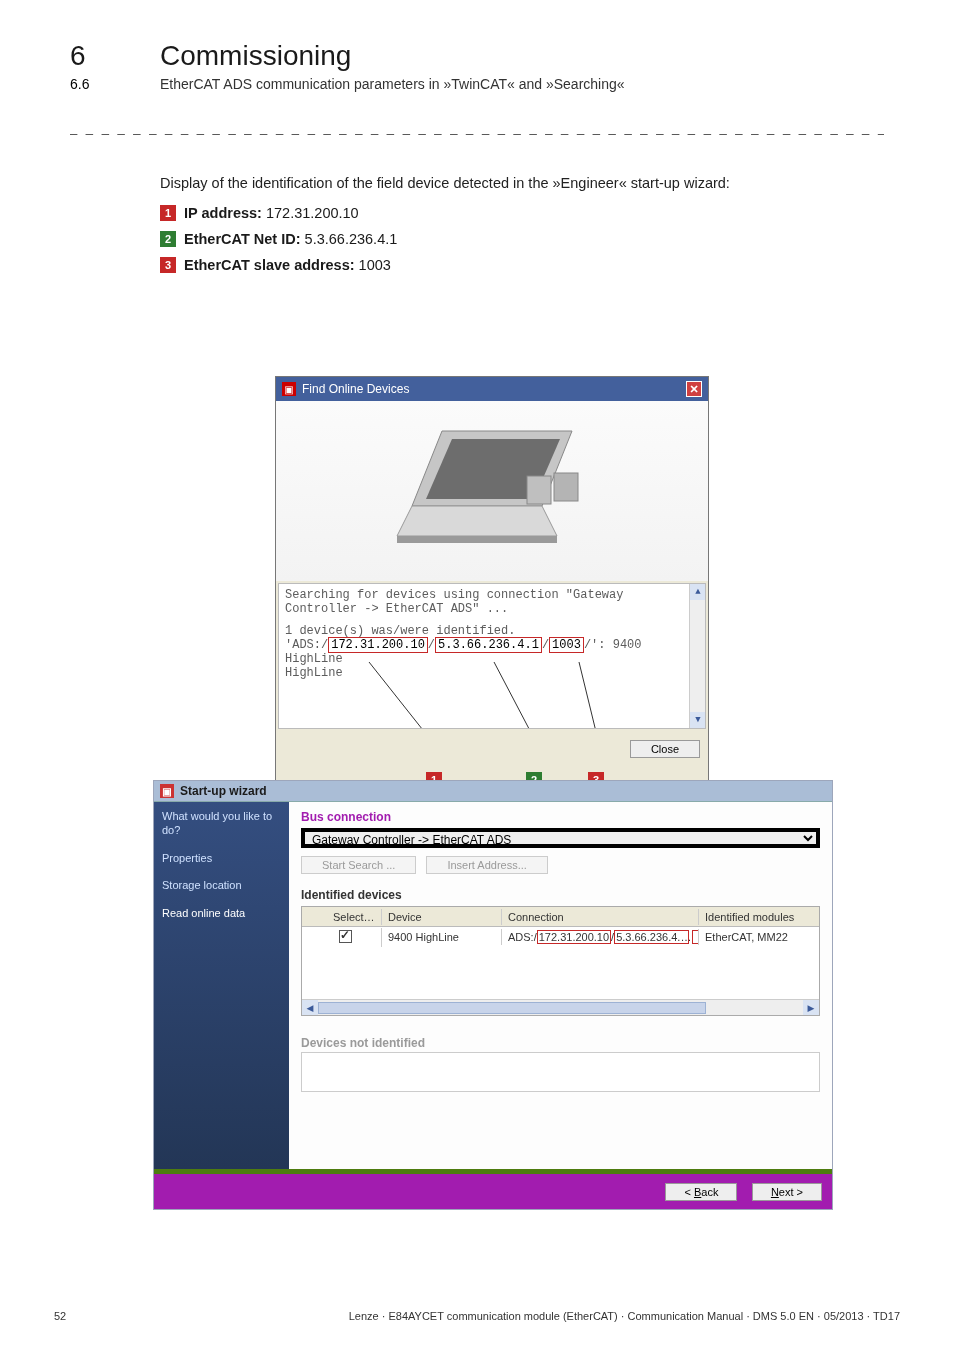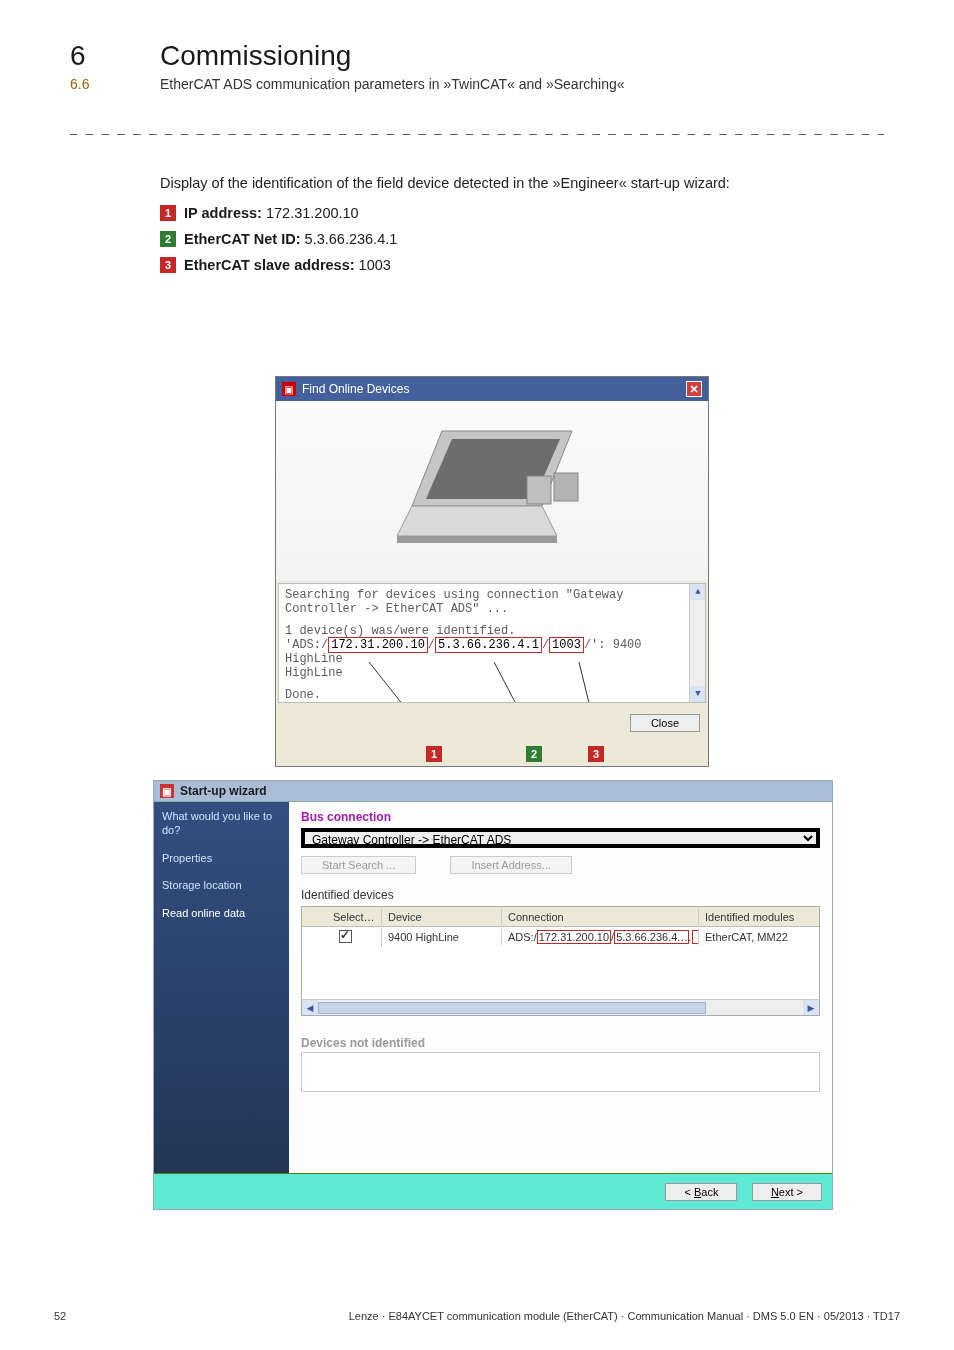--- a/index.html
+++ b/index.html
@@ -31,21 +31,21 @@
   }
   .section-row {
     display: flex;
     align-items: baseline;
     margin-top: 4px;
   }
   .section-num {
     font-size: 14px;
     width: 90px;
     flex-shrink: 0;
-    color: #a16207;
+    color: #000000;
   }
   .section-title {
     font-size: 14px;
     color: #333;
   }
   .dash-sep {
     margin-top: 28px;
     letter-spacing: 2.5px;
     color: #333;
     font-size: 13px;
@@ -110,21 +110,21 @@
     font-weight:700; border:1px solid #fff;
   }
   .find-image {
     height: 180px;
     background: linear-gradient(#fbfbfb,#f3f3f3);
     display:flex; align-items:center; justify-content:center;
   }
   .laptop-svg { width: 220px; height: 140px; }
   .find-log {
     margin: 2px;
-    height: 120px;
+    height: 146px;
     background: #fff;
     font-family: "Courier New", monospace;
     font-size: 12px;
     color: #5c5c5c;
     padding: 4px 6px;
     border: 1px solid #bbb;
     position: relative;
     overflow: hidden;
   }
   .boxnum {
@@ -194,24 +194,24 @@
   }
   .grp-label { font-weight:700; color:#a21caf; margin-bottom:4px; font-size:12px;}
   .combo {
     width:100%;
     height:20px;
     border:4px solid #000000;
     font-size:12px;
     padding:0 3px;
   }
   .row-btns {
-    display:flex; gap:34px; margin:8px 0 14px 0;
+    display:flex; gap:10px; margin:8px 0 14px 0;
   }
   .row-btns .btn-grey { color:#9a9a9a; border-color:#ccc; background:#f4f4f4;}
-  .ident-label { font-weight:400; margin-bottom:4px;}
+  .ident-label { font-weight:700; margin-bottom:4px;}
   .ident-table {
     border:1px solid #aaa;
     font-size:11px;
     height:110px; overflow:hidden; position:relative; background:#fff;
   }
   .ident-row {
     display:grid;
     grid-template-columns: 55px 120px 1fr 120px;
     align-items:center;
     height:20px;
@@ -247,22 +247,22 @@
     position:absolute; left:16px; top:2px; height:12px; width:75%;
     background:#c8d4ea; border:1px solid #9db2d4;
   }
   .notident {
     margin-top:20px; color:#9a9a9a; font-weight:700; font-size:12px;
   }
   .notident-box {
     height:40px; border:1px solid #ccc; background:#fff; margin-top:2px;
   }
   .wiz-footer {
-    padding:8px 10px; text-align:right; border-top:1px solid #4d7c0f;
-    background:#5eead4;
+    padding:8px 10px; text-align:right; border-top:5px solid #4d7c0f;
+    background:#a21caf;
   }
   .wiz-footer .btn-grey { margin-left:10px; padding:2px 18px;}
   .footer {
     position:absolute; bottom:28px; left:0; width:100%;
     display:flex; justify-content:space-between; padding:0 54px;
     font-size:11px; color:#333;
   }
 </style>
 </head>
 <body>
@@ -322,21 +322,20 @@
   <div class="find-log">
     <div>Searching for devices using connection "Gateway</div>
     <div>Controller -&gt; EtherCAT ADS" ...</div>
     <div style="height:8px"></div>
     <div>1 device(s) was/were identified.</div>
     <div>
       <span>'ADS:</span>/<span class="boxnum">172.31.200.10</span>/<span class="boxnum">5.3.66.236.4.1</span>/<span class="boxnum">1003</span><span>/': 9400 HighLine</span>
     </div>
     <div>HighLine</div>
     <div style="height:8px"></div>
-    <div>Done.</div>
 
     <svg class="lead-lines" width="430" height="160">
       <line x1="90" y1="78" x2="155" y2="160" stroke="#333" stroke-width="1"></line>
       <line x1="215" y1="78" x2="258" y2="160" stroke="#333" stroke-width="1"></line>
       <line x1="300" y1="78" x2="320" y2="160" stroke="#333" stroke-width="1"></line>
     </svg>
     <div class="find-scroll">
       <span class="up">▲</span>
       <span class="dn">▼</span>
     </div>

